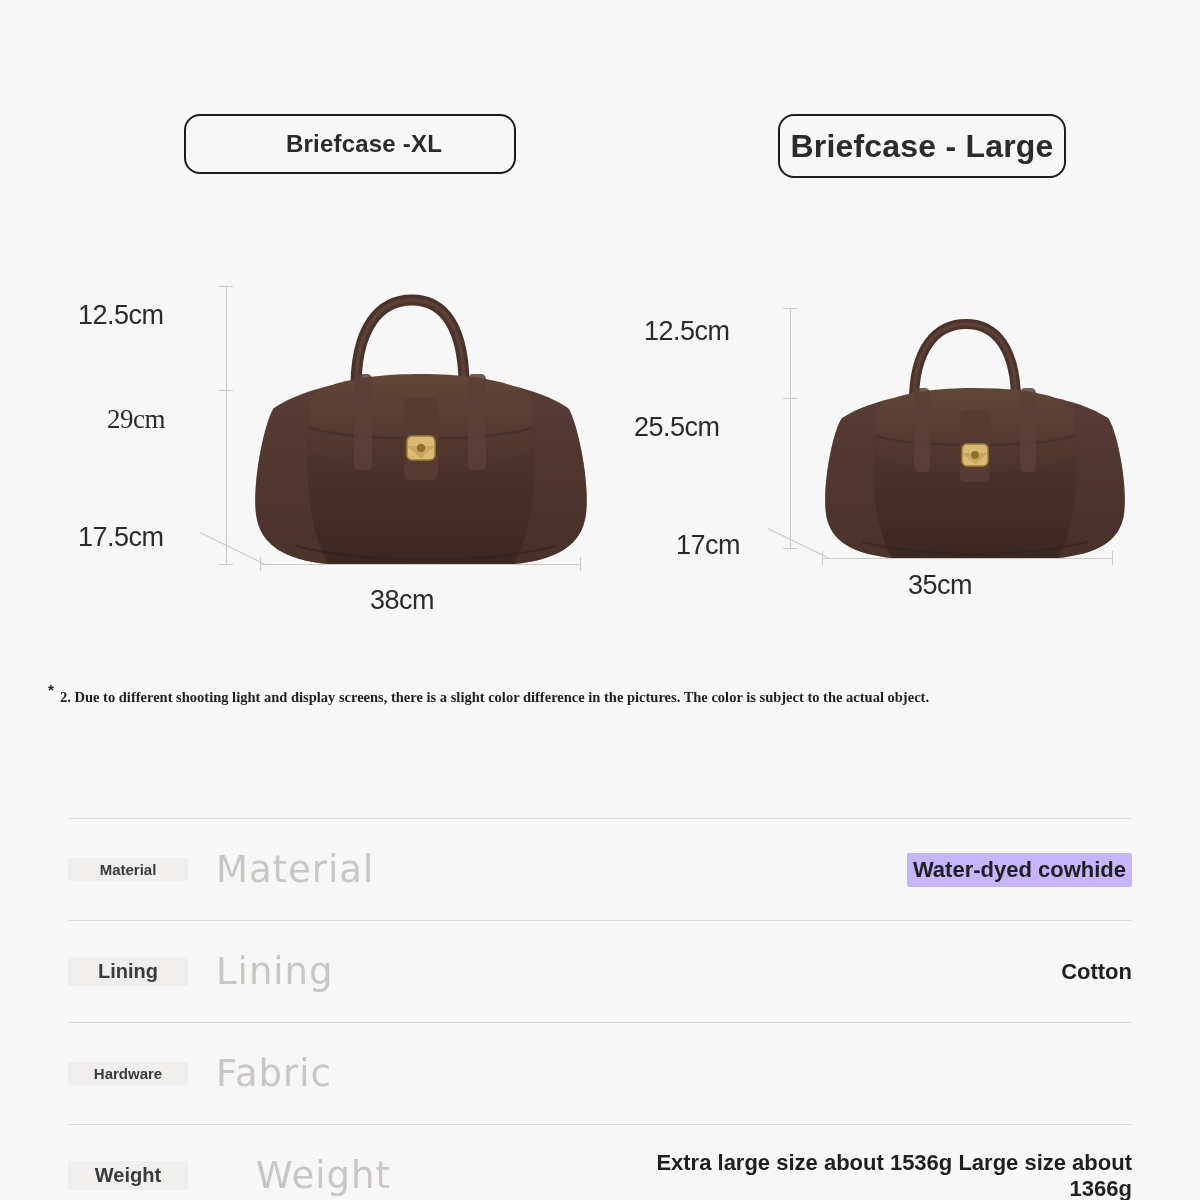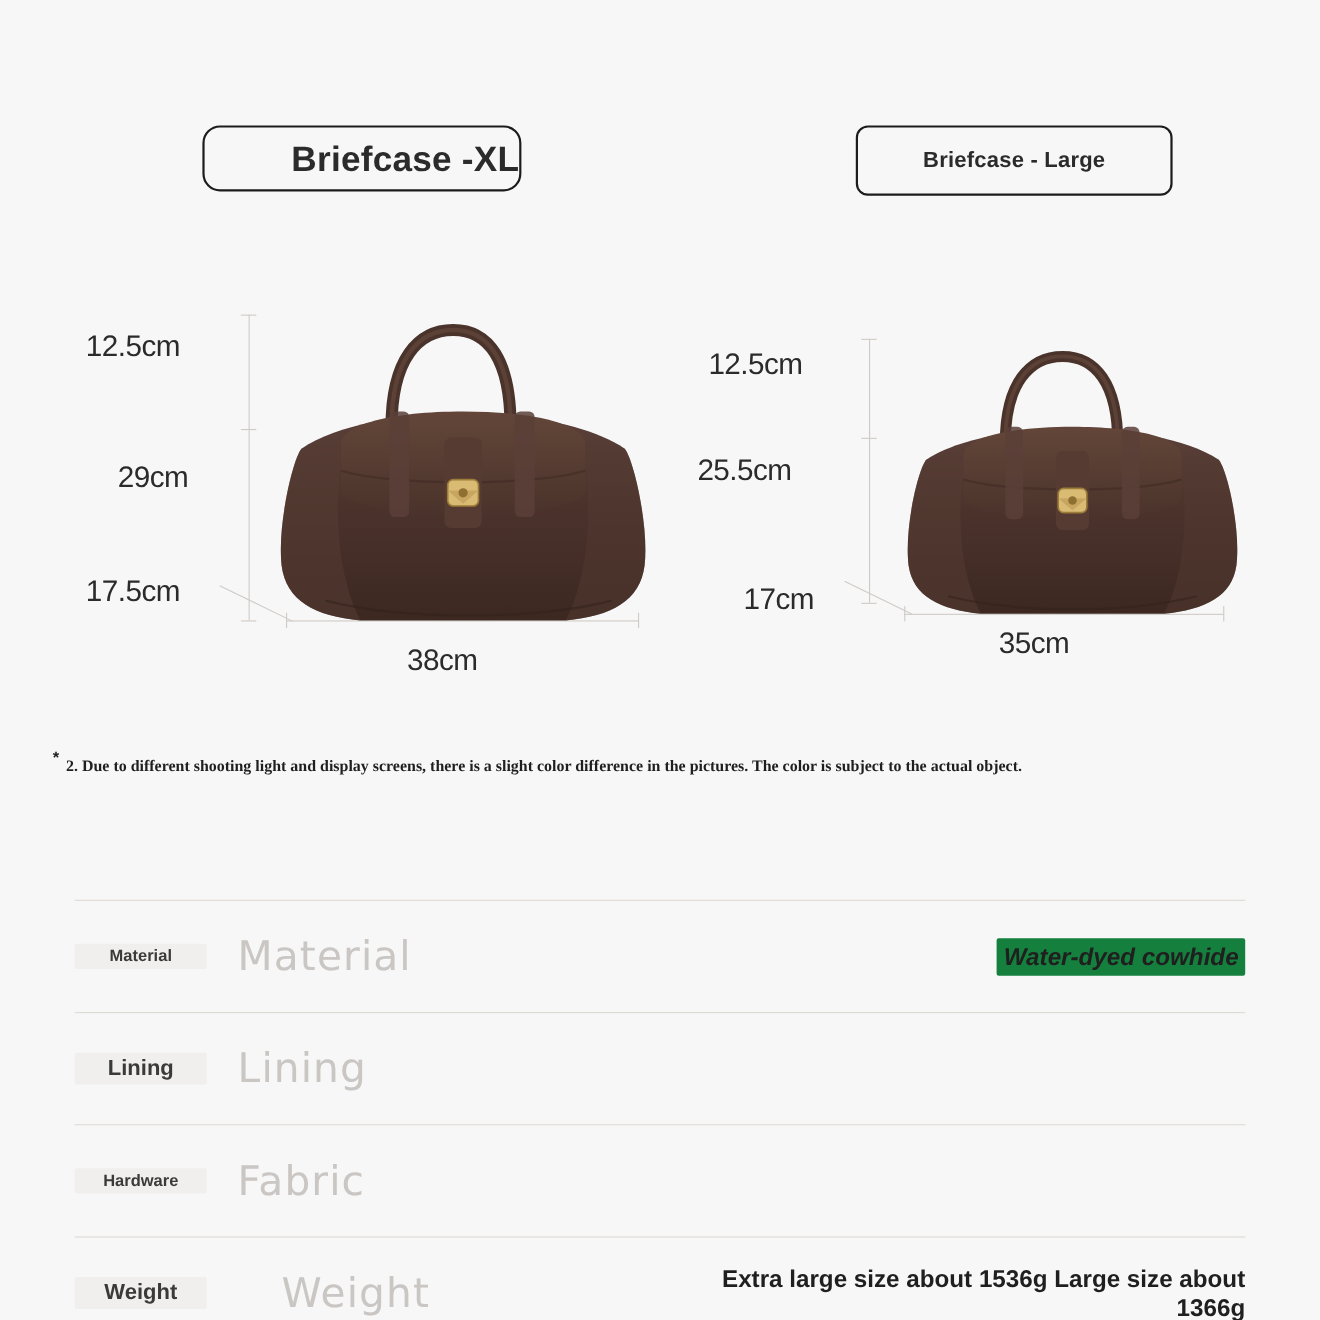--- a/index.html
+++ b/index.html
@@ -24,34 +24,33 @@
     background: #f7f7f7;
     display: flex;
     align-items: center;
     justify-content: center;
     font-weight: bold;
     letter-spacing: 0.2px;
   }
   #pill-xl {
     left: 184px;
     top: 114px;
-    width: 290px;
+    width: 332px;
     height: 60px;
-    font-size: 32px;
-    justify-content: flex-end;
+    font-size: 24px;
+    justify-content: center;
     padding-left: 28px;
     box-sizing: border-box;
   }
   #pill-large {
     left: 778px;
     top: 114px;
     width: 284px;
     height: 60px;
-    font-size: 20px;
-    border-radius: 11px;
+    font-size: 32px;
   }
 
   
   .product-block {
     position: absolute;
   }
   #block-xl { left: 60px; top: 260px; width: 560px; height: 370px; }
   #block-large { left: 630px; top: 290px; width: 540px; height: 340px; }
 
   .dim-label {
@@ -141,28 +140,27 @@
   }
   .spec-val {
     flex: 1;
     text-align: right;
     font-size: 22px;
     font-weight: bold;
     color: #1f1f1f;
     background: transparent;
   }
   .spec-val.highlight {
-    background: #15803d;
+    background: #c4b5fd;
     padding: 4px 6px;
     border-radius: 2px;
     display: inline-block;
     align-self: center;
     flex: none;
     margin-left: auto;
-    font-style: italic;
   }
 </style>
 </head>
 <body>
 
 <div class="pill" id="pill-xl">
   <span>Briefcase -XL</span>
 </div>
 <div class="pill" id="pill-large">
   <span>Briefcase - Large</span>
@@ -175,21 +173,21 @@
   <div class="tick h" style="left:159px; top:130px;"></div>
   <div class="tick h" style="left:159px; top:304px;"></div>
 
   <div class="guide h" style="left:200px; top:304px; width:320px;"></div>
   <div class="tick v" style="left:200px; top:297px;"></div>
   <div class="tick v" style="left:520px; top:297px;"></div>
 
   <div class="diag" style="left:140px; top:272px; width:74px; transform: rotate(26deg);"></div>
 
   <div class="dim-label" style="left:18px; top:40px;">12.5cm</div>
-  <div class="dim-label" style="left:47px; top:159px;">29cm</div>
+  <div class="dim-label" style="left:47px; top:144px;font-family:Liberation Serif, serif;">29cm</div>
   <div class="dim-label" style="left:18px; top:262px;">17.5cm</div>
   <div class="dim-label" style="left:310px; top:325px;">38cm</div>
 
   <svg class="bag-svg" style="left:176px; top:18px;" width="370" height="292" viewBox="0 0 370 292">
     <defs>
       <linearGradient id="leatherXL" x1="0" y1="0" x2="0" y2="1">
         <stop offset="0%" stop-color="#5a4038"></stop>
         <stop offset="45%" stop-color="#4b332c"></stop>
         <stop offset="100%" stop-color="#3c2821"></stop>
       </linearGradient>
@@ -299,20 +297,21 @@
 
   <div class="spec-row">
     <div class="spec-key k-sm">Material</div>
     <div class="spec-ghost">Material</div>
     <div class="spec-val highlight">Water-dyed cowhide</div>
   </div>
 
   <div class="spec-row">
     <div class="spec-key k-md">Lining</div>
     <div class="spec-ghost">Lining</div>
+    <div class="spec-val">Cotton</div>
   </div>
 
   <div class="spec-row">
     <div class="spec-key k-sm">Hardware</div>
     <div class="spec-ghost">Fabric</div>
   </div>
 
   <div class="spec-row">
     <div class="spec-key k-md">Weight</div>
     <div class="spec-ghost">Weight</div>

